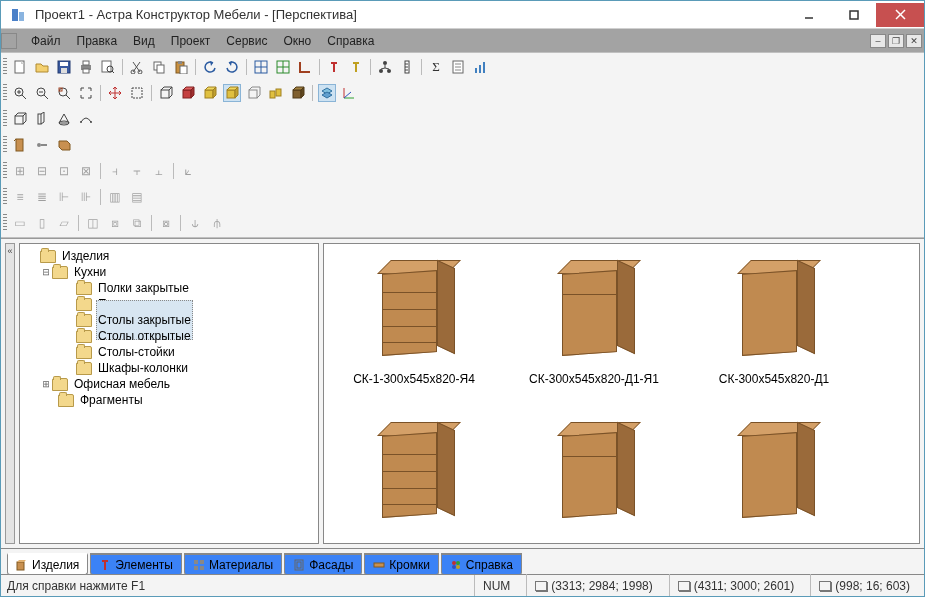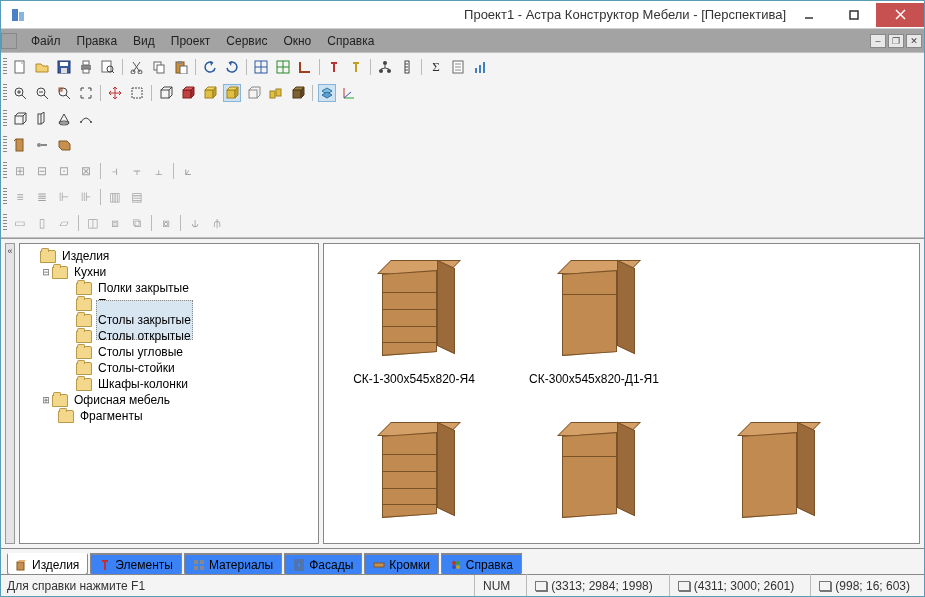--- a/index.html
+++ b/index.html
@@ -1,20 +1,20 @@
 <!DOCTYPE html>
 <html><head>
 <meta charset="utf-8">
 <style>
   * { box-sizing: border-box; font-family: "Segoe UI", Tahoma, sans-serif; font-size: 12px; }
   body { margin:0; padding:0; background:#fff; width:925px; height:597px; overflow:hidden; display:flex; flex-direction:column; border:1px solid #5a9bb8;}
   
   .titlebar { height:28px; background:#fff; display:flex; align-items:center; border-bottom:1px solid #d0d0d0; }
   .titlebar .icon { width:22px; height:22px; margin:0 6px; display:flex; align-items:center; justify-content:center;}
-  .titlebar .title { flex:1; text-align:right; color:#333; font-size:13px; }
+  .titlebar .title { flex:1; text-align:left; color:#333; font-size:13px; }
   .titlebar .wbtns { display:flex; }
   .titlebar .wbtn { width:45px; height:24px; display:flex; align-items:center; justify-content:center; font-size:13px; color:#333;}
   .titlebar .wbtn.close { background:#c75050; color:#fff; width:48px; height:24px;}
   
   .menubar { height:24px; border-bottom:1px solid #c0c0c0; display:flex; align-items:center; padding:0 0; background:#a3a3a3;}
   .sysbox { width:16px; height:16px; border:1px solid #888; margin-right:6px;}
   .menubar .mi { padding:0 8px; color:#222; cursor:default;}
   .menubar .spacer{flex:1;}
   .mdi-btns{display:flex; gap:2px; margin-right:2px;}
   .mdi-btn{width:16px;height:14px;border:1px solid #888;background:#e8e8e8;display:flex;align-items:center;justify-content:center;font-size:9px;color:#444;}
@@ -484,27 +484,20 @@
           <span class="tw"></span>
           <span class="tw"></span>
           <span class="fico"></span>
           <span class="lbl">Столы открытые</span>
         </div>
       <div class="tn">
           <span class="tw"></span>
           <span class="tw"></span>
           <span class="tw"></span>
           <span class="fico"></span>
-          <span class="lbl">Столы угловые</span>
-        </div>
-      <div class="tn">
-          <span class="tw"></span>
-          <span class="tw"></span>
-          <span class="tw"></span>
-          <span class="fico"></span>
           <span class="lbl">Столы-стойки</span>
         </div>
       <div class="tn">
           <span class="tw"></span>
           <span class="tw"></span>
           <span class="tw"></span>
           <span class="fico"></span>
           <span class="lbl">Шкафы-колонки</span>
         </div>
       <div class="tn">
@@ -536,20 +529,28 @@
           <div>СК-1-300х545х820-Я4</div>
         </div>
         <div class="gi">
           <div class="thumb">
               <div class="cab-top"></div>
               <div class="cab-side"></div>
               <div class="cab-body"></div>
               <div class="drawer-line" style="top:40px"></div>
             </div>
           <div>СК-300х545х820-Д1-Я1</div>
+        </div>
+        <div class="gi">
+          <div class="thumb">
+              <div class="cab-top"></div>
+              <div class="cab-side"></div>
+              <div class="cab-body"></div>
+            </div>
+          <div>СК-300х545х820-Д1</div>
         </div>
       </div>
       <div class="grow">
         <div class="gi">
           <div class="thumb">
               <div class="cab-top"></div>
               <div class="cab-side"></div>
               <div class="cab-body"></div>
               <div class="drawer-line" style="top:38px"></div>
               <div class="drawer-line" style="top:55px"></div>

